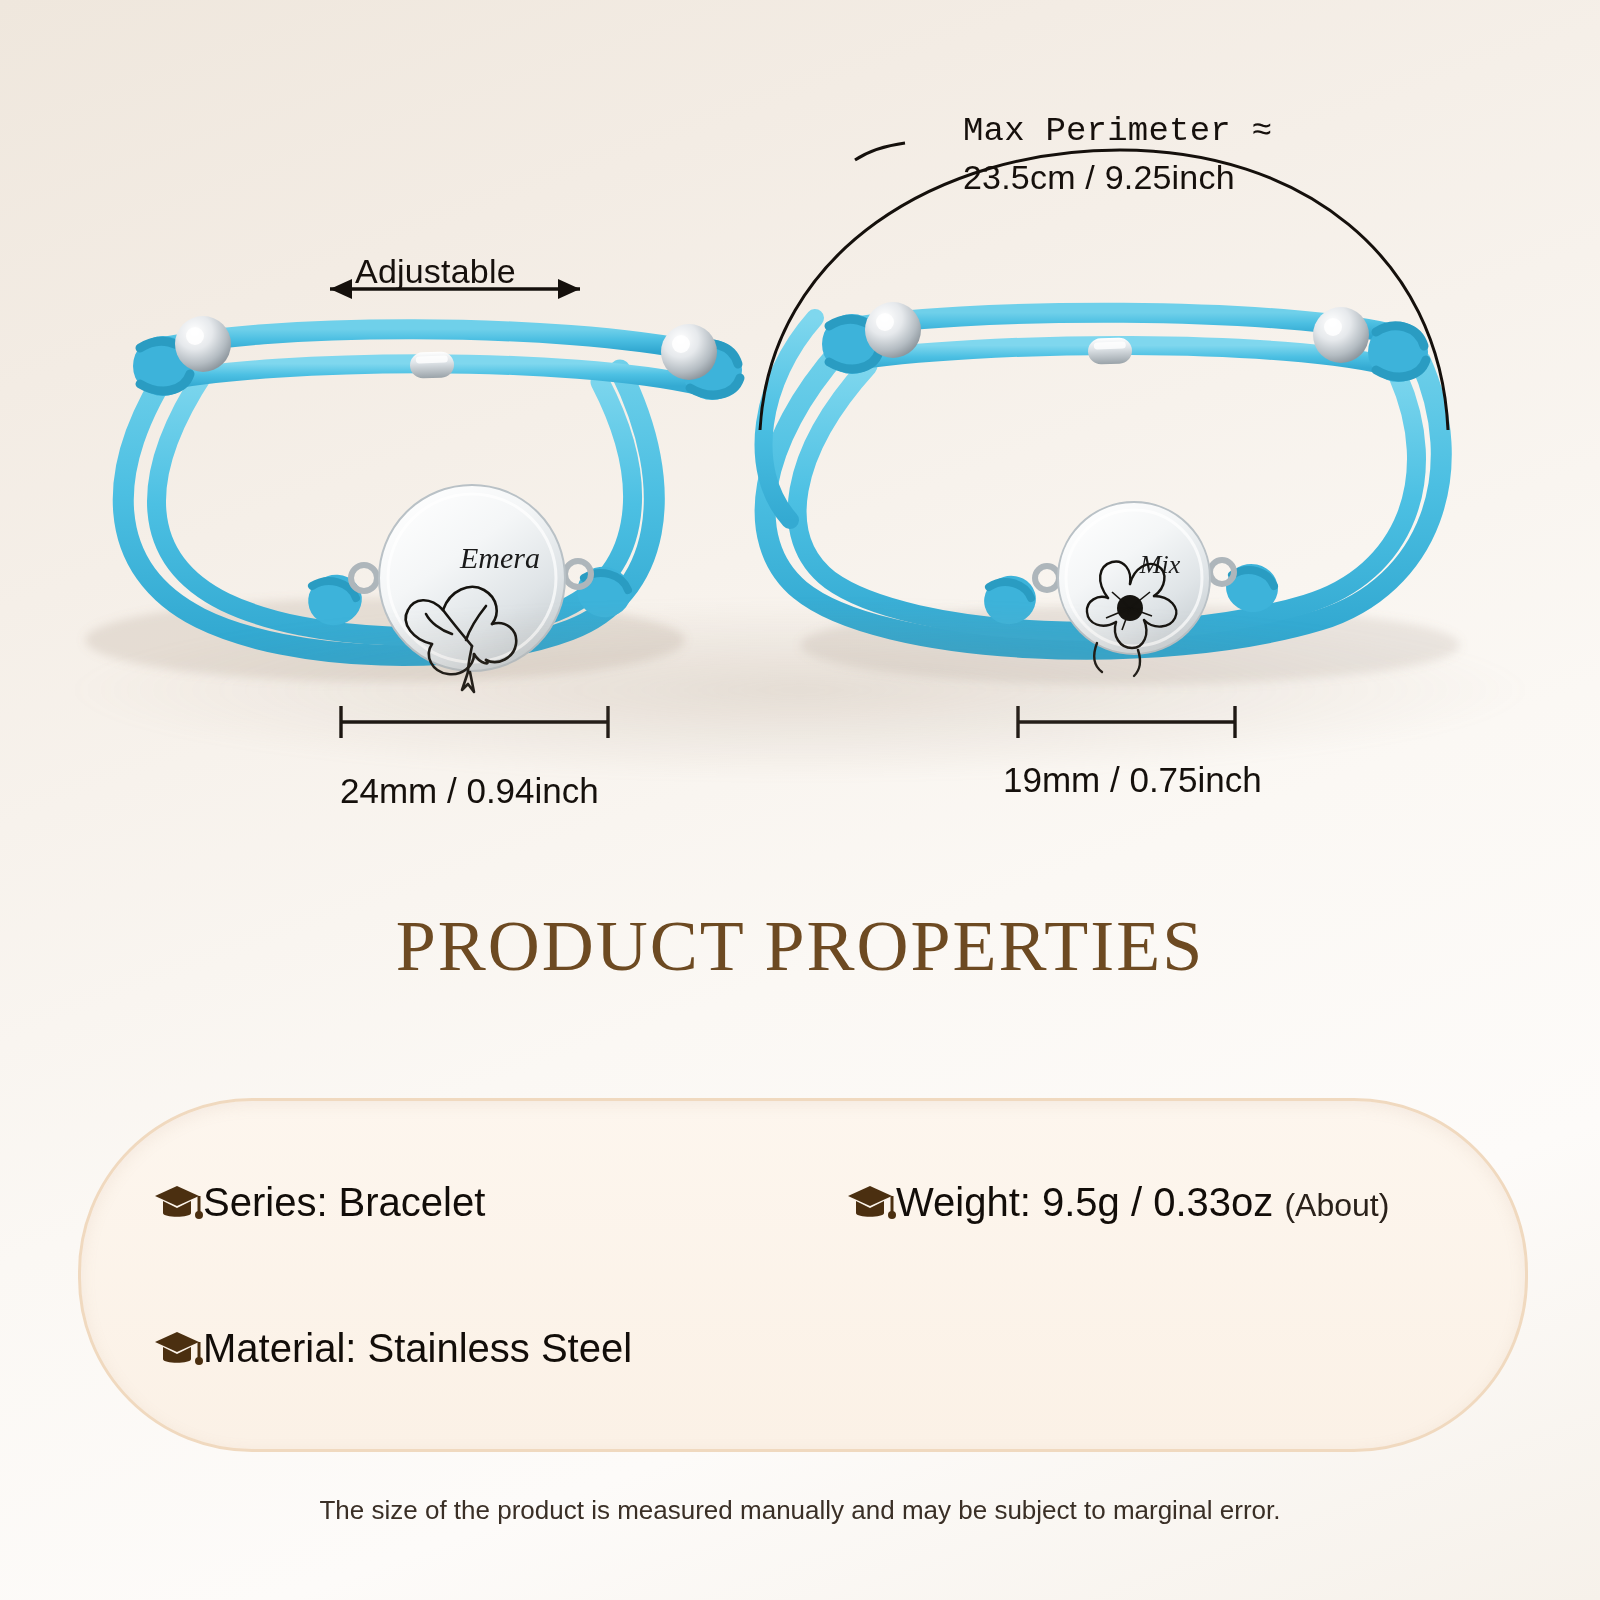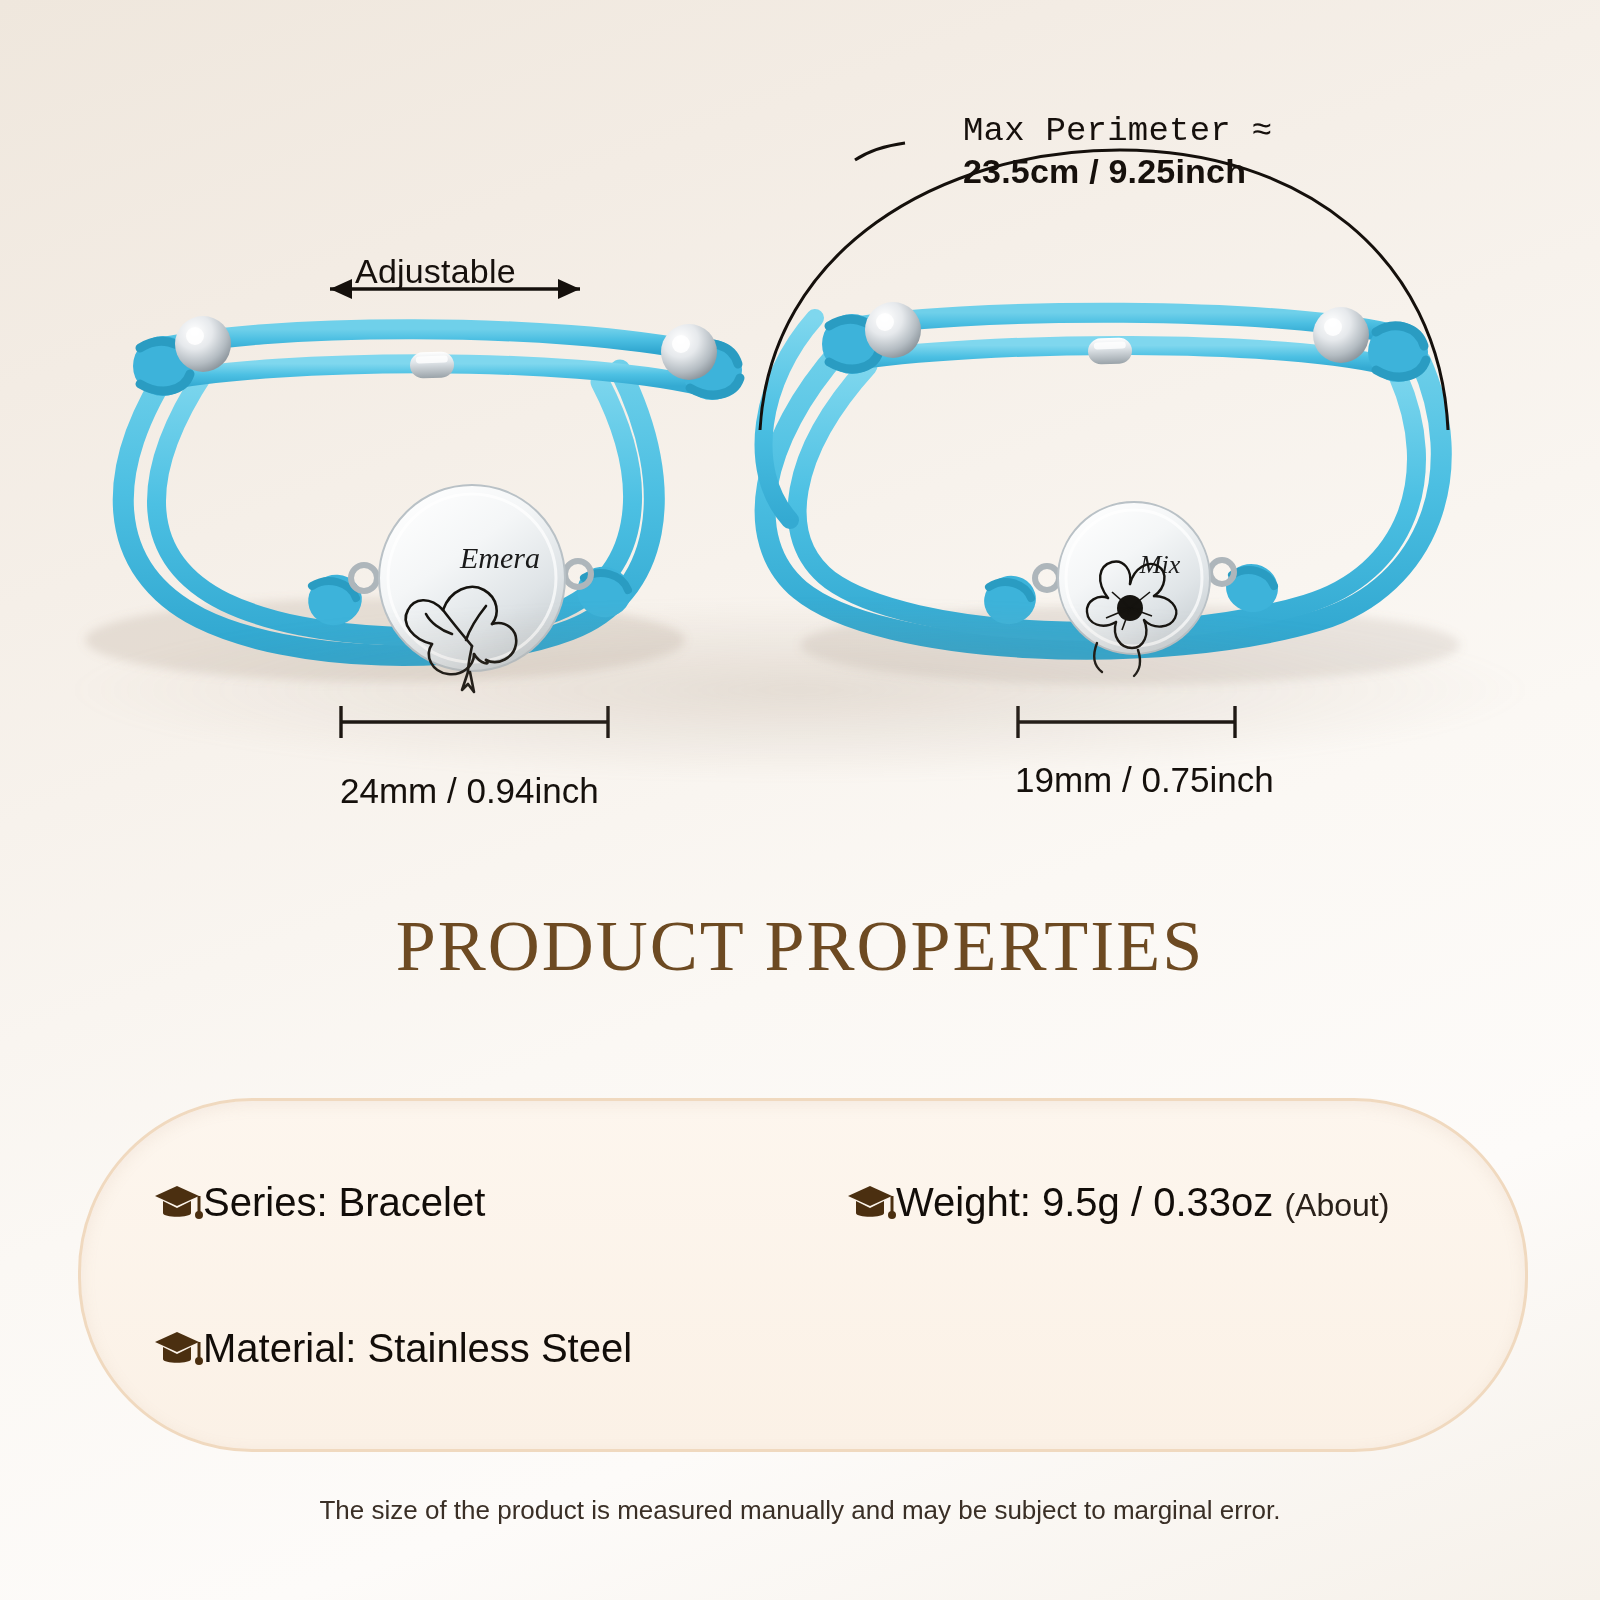--- a/index.html
+++ b/index.html
@@ -254,24 +254,24 @@
 
       <g>
         <line x1="1018" y1="722" x2="1235" y2="722" stroke="#15100c" stroke-width="3.4"></line>
         <line x1="1018" y1="706" x2="1018" y2="738" stroke="#15100c" stroke-width="3.4"></line>
         <line x1="1235" y1="706" x2="1235" y2="738" stroke="#15100c" stroke-width="3.4"></line>
       </g>
     </svg>
 
     <div class="callout-label" style="left:355px;top:252px;">Adjustable</div>
     <div class="callout-label" style="left:963px;top:112px;font-family:Liberation Mono, monospace;">Max Perimeter ≈</div>
-    <div class="callout-label" style="left:963px;top:152px;font-weight:bold;">23.5cm / 9.25inch</div>
+    <div class="callout-label" style="left:963px;top:158px;">23.5cm / 9.25inch</div>
 
     <div class="dim-label" style="left:340px;top:760px;margin-top:11px;">24mm / 0.94inch</div>
-    <div class="dim-label" style="left:1003px;top:760px;margin-left:12px;">19mm / 0.75inch</div>
+    <div class="dim-label" style="left:1003px;top:760px;">19mm / 0.75inch</div>
   </div>
 
   <div class="heading">PRODUCT PROPERTIES</div>
 
   <div class="props-card">
     <div class="props-grid">
 
       <div class="prop">
         <span class="cap-icon">
           <svg width="52" height="44" viewBox="0 0 52 44">

